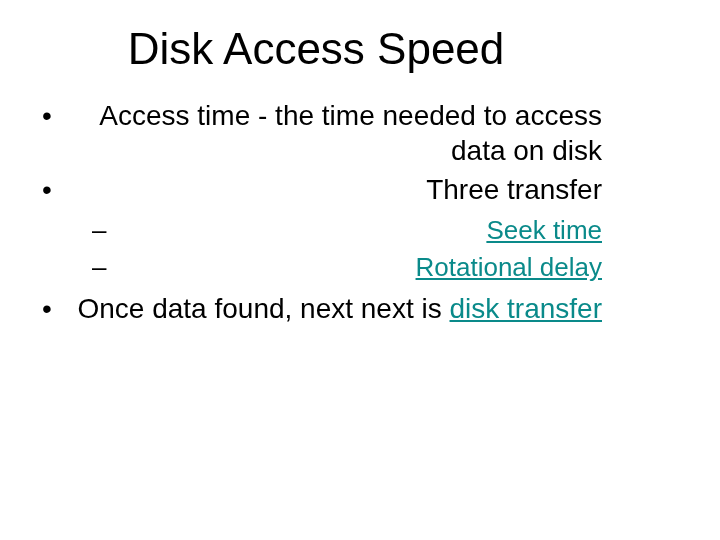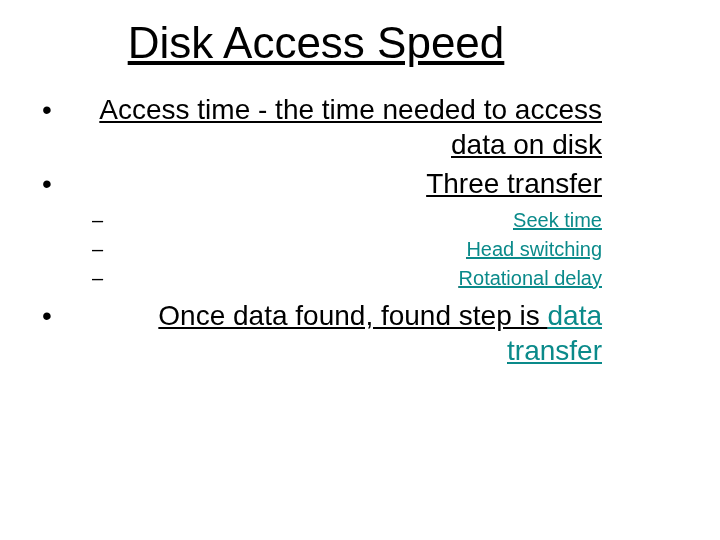--- a/index.html
+++ b/index.html
@@ -9,22 +9,21 @@
     height: 540px;
     background: #ffffff;
     font-family: "Comic Sans MS", "Comic Sans", cursive, sans-serif;
     color: #000000;
     overflow: hidden;
   }
   .slide {
     box-sizing: border-box;
     width: 632px;
     height: 540px;
-    padding: 10px 30px 20px 30px;
-    text-decoration: underline;
+    padding: 16px 30px 20px 30px;
   }
   .title {
     font-size: 44px;
     text-align: center;
     margin: 8px 0 24px 0;
     font-weight: normal;
   }
   ul.l1 {
     list-style: none;
     padding: 0;
@@ -42,21 +41,21 @@
     content: "•";
     position: absolute;
     left: 2px;
     top: 0;
     color: #000;
   }
   ul.l2 {
     list-style: none;
     padding: 0;
     margin: 6px 0 6px 24px;
-    font-size: 20px;
+    font-size: 26px;
     line-height: 1.35;
   }
   ul.l2 > li {
     position: relative;
     padding-left: 22px;
     margin: 2px 0;
   }
   ul.l2 > li::before {
     content: "–";
     position: absolute;
@@ -74,21 +73,20 @@
 
 <div class="slide">
   <h1 class="title">Disk Access Speed</h1>
 
   <ul class="l1">
     <li>Access time - the time needed to access data on disk</li>
     <li>
       <span>Three transfer</span>
       <ul class="l2">
         <li><span class="teal">Seek time</span></li>
-        <li><span class="teal">Head switching</span></li>
         <li><span class="teal">Rotational delay</span></li>
       </ul>
     </li>
     <li>
-      <span>Once data found, found step is </span><span class="teal">data transfer</span>
+      <span>Once data found, next next is </span><span class="teal">disk transfer</span>
     </li>
   </ul>
 </div>
 
 </body></html>

